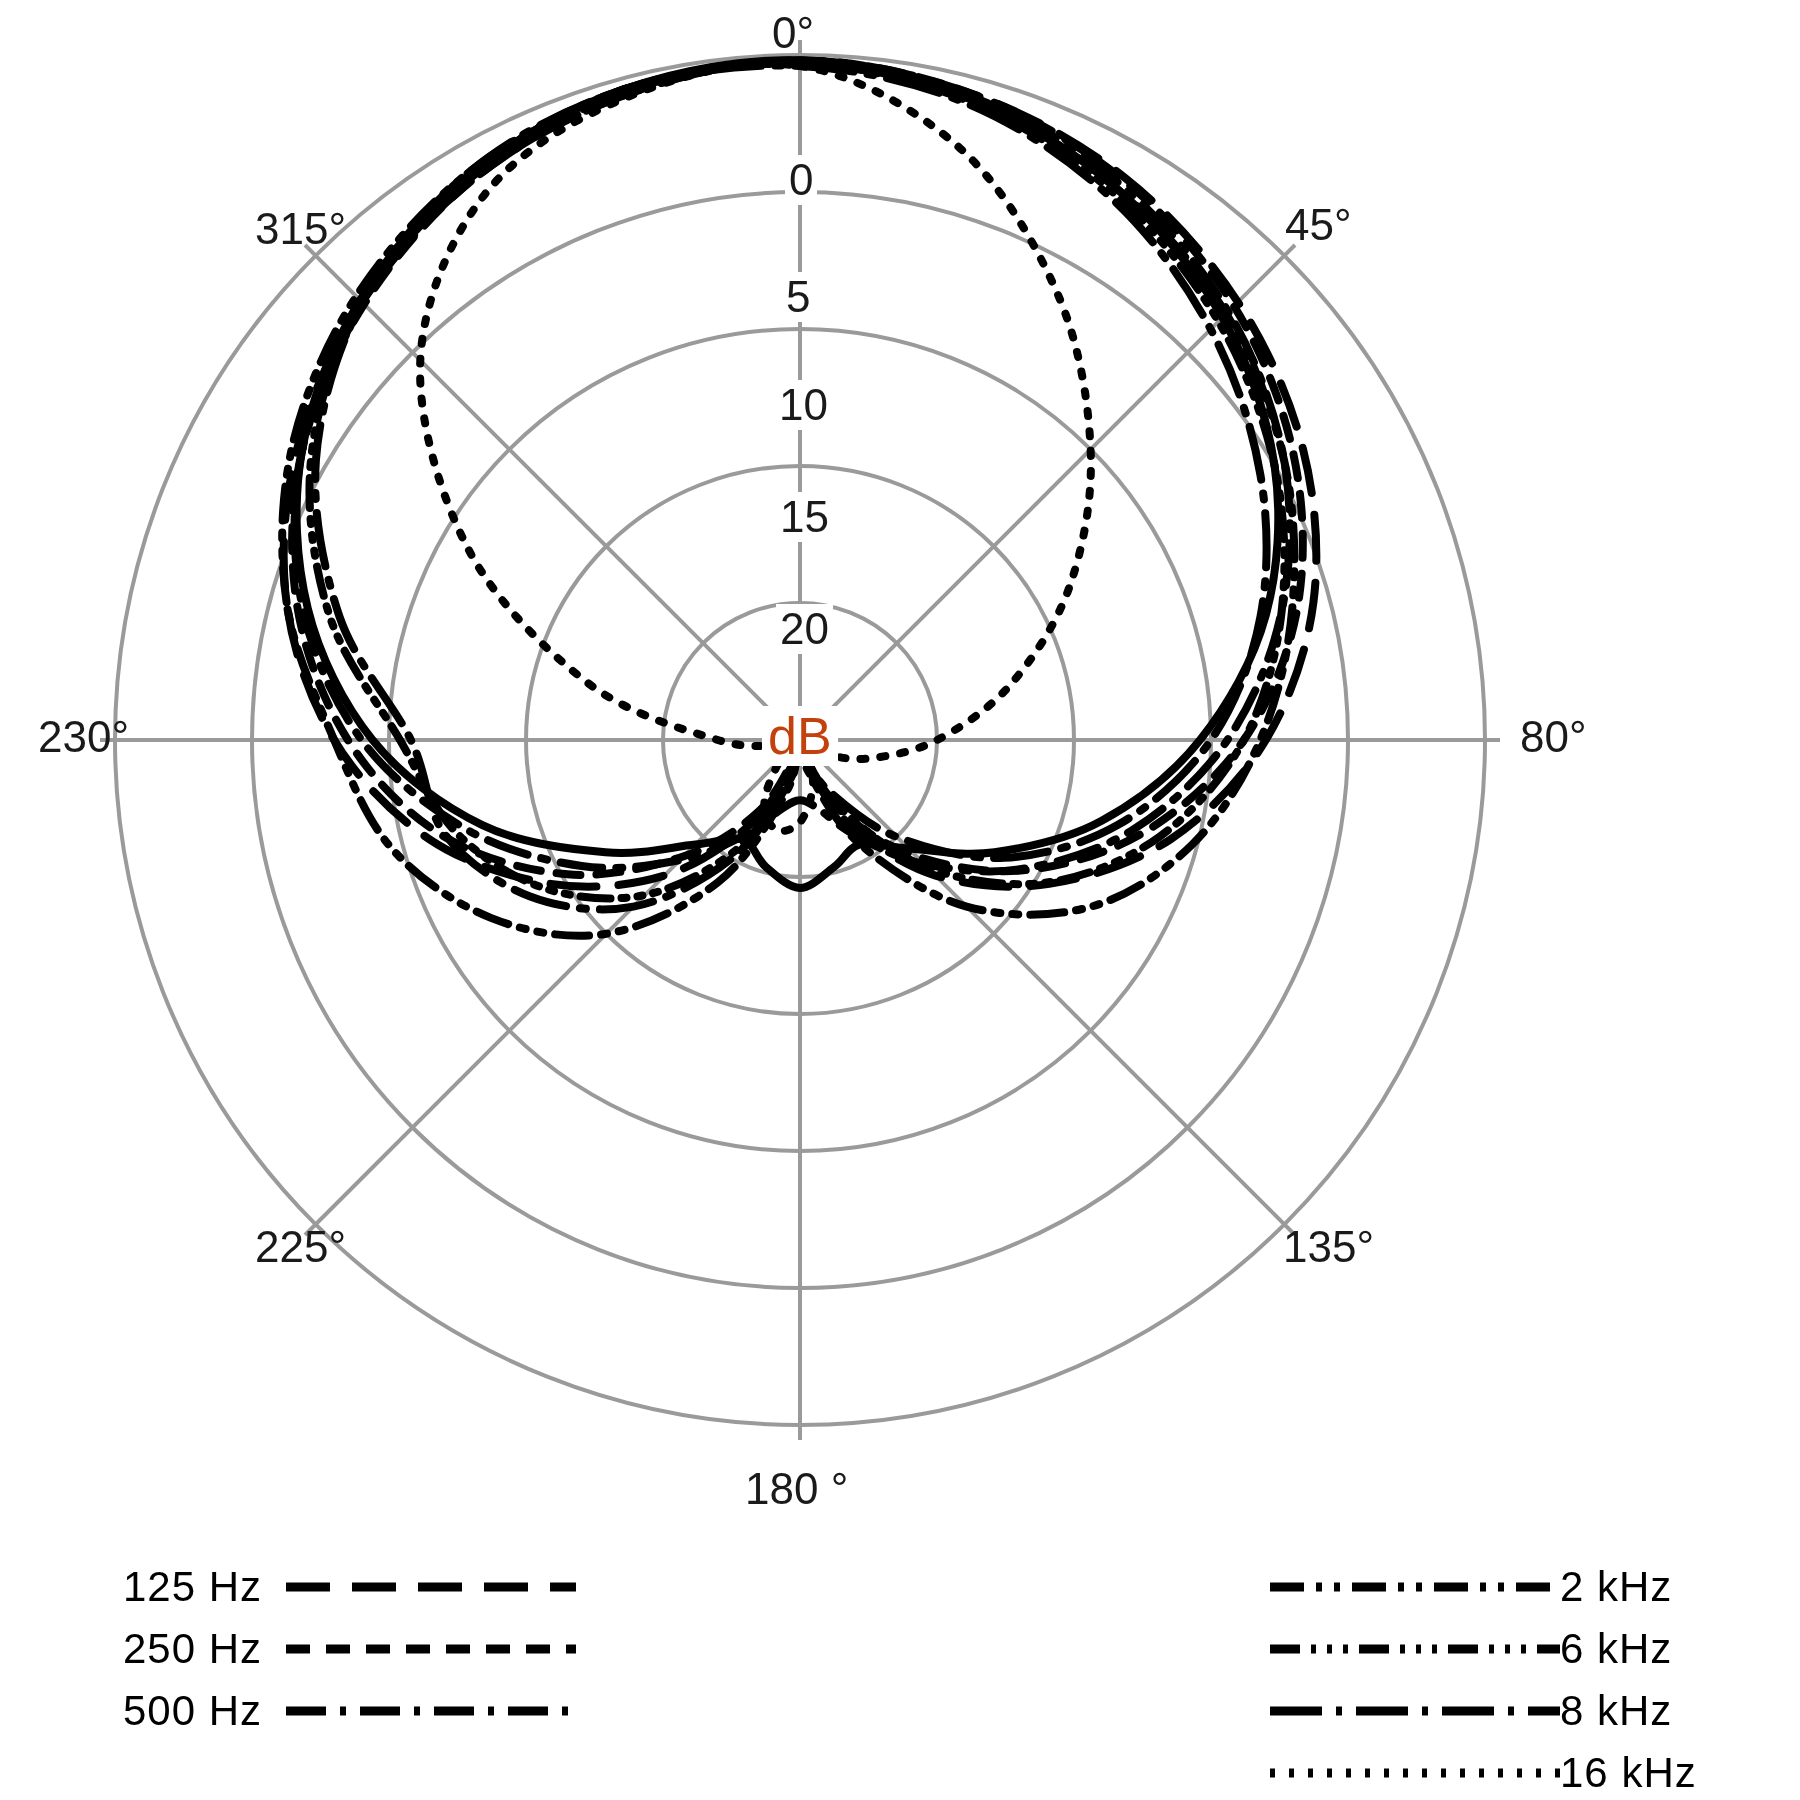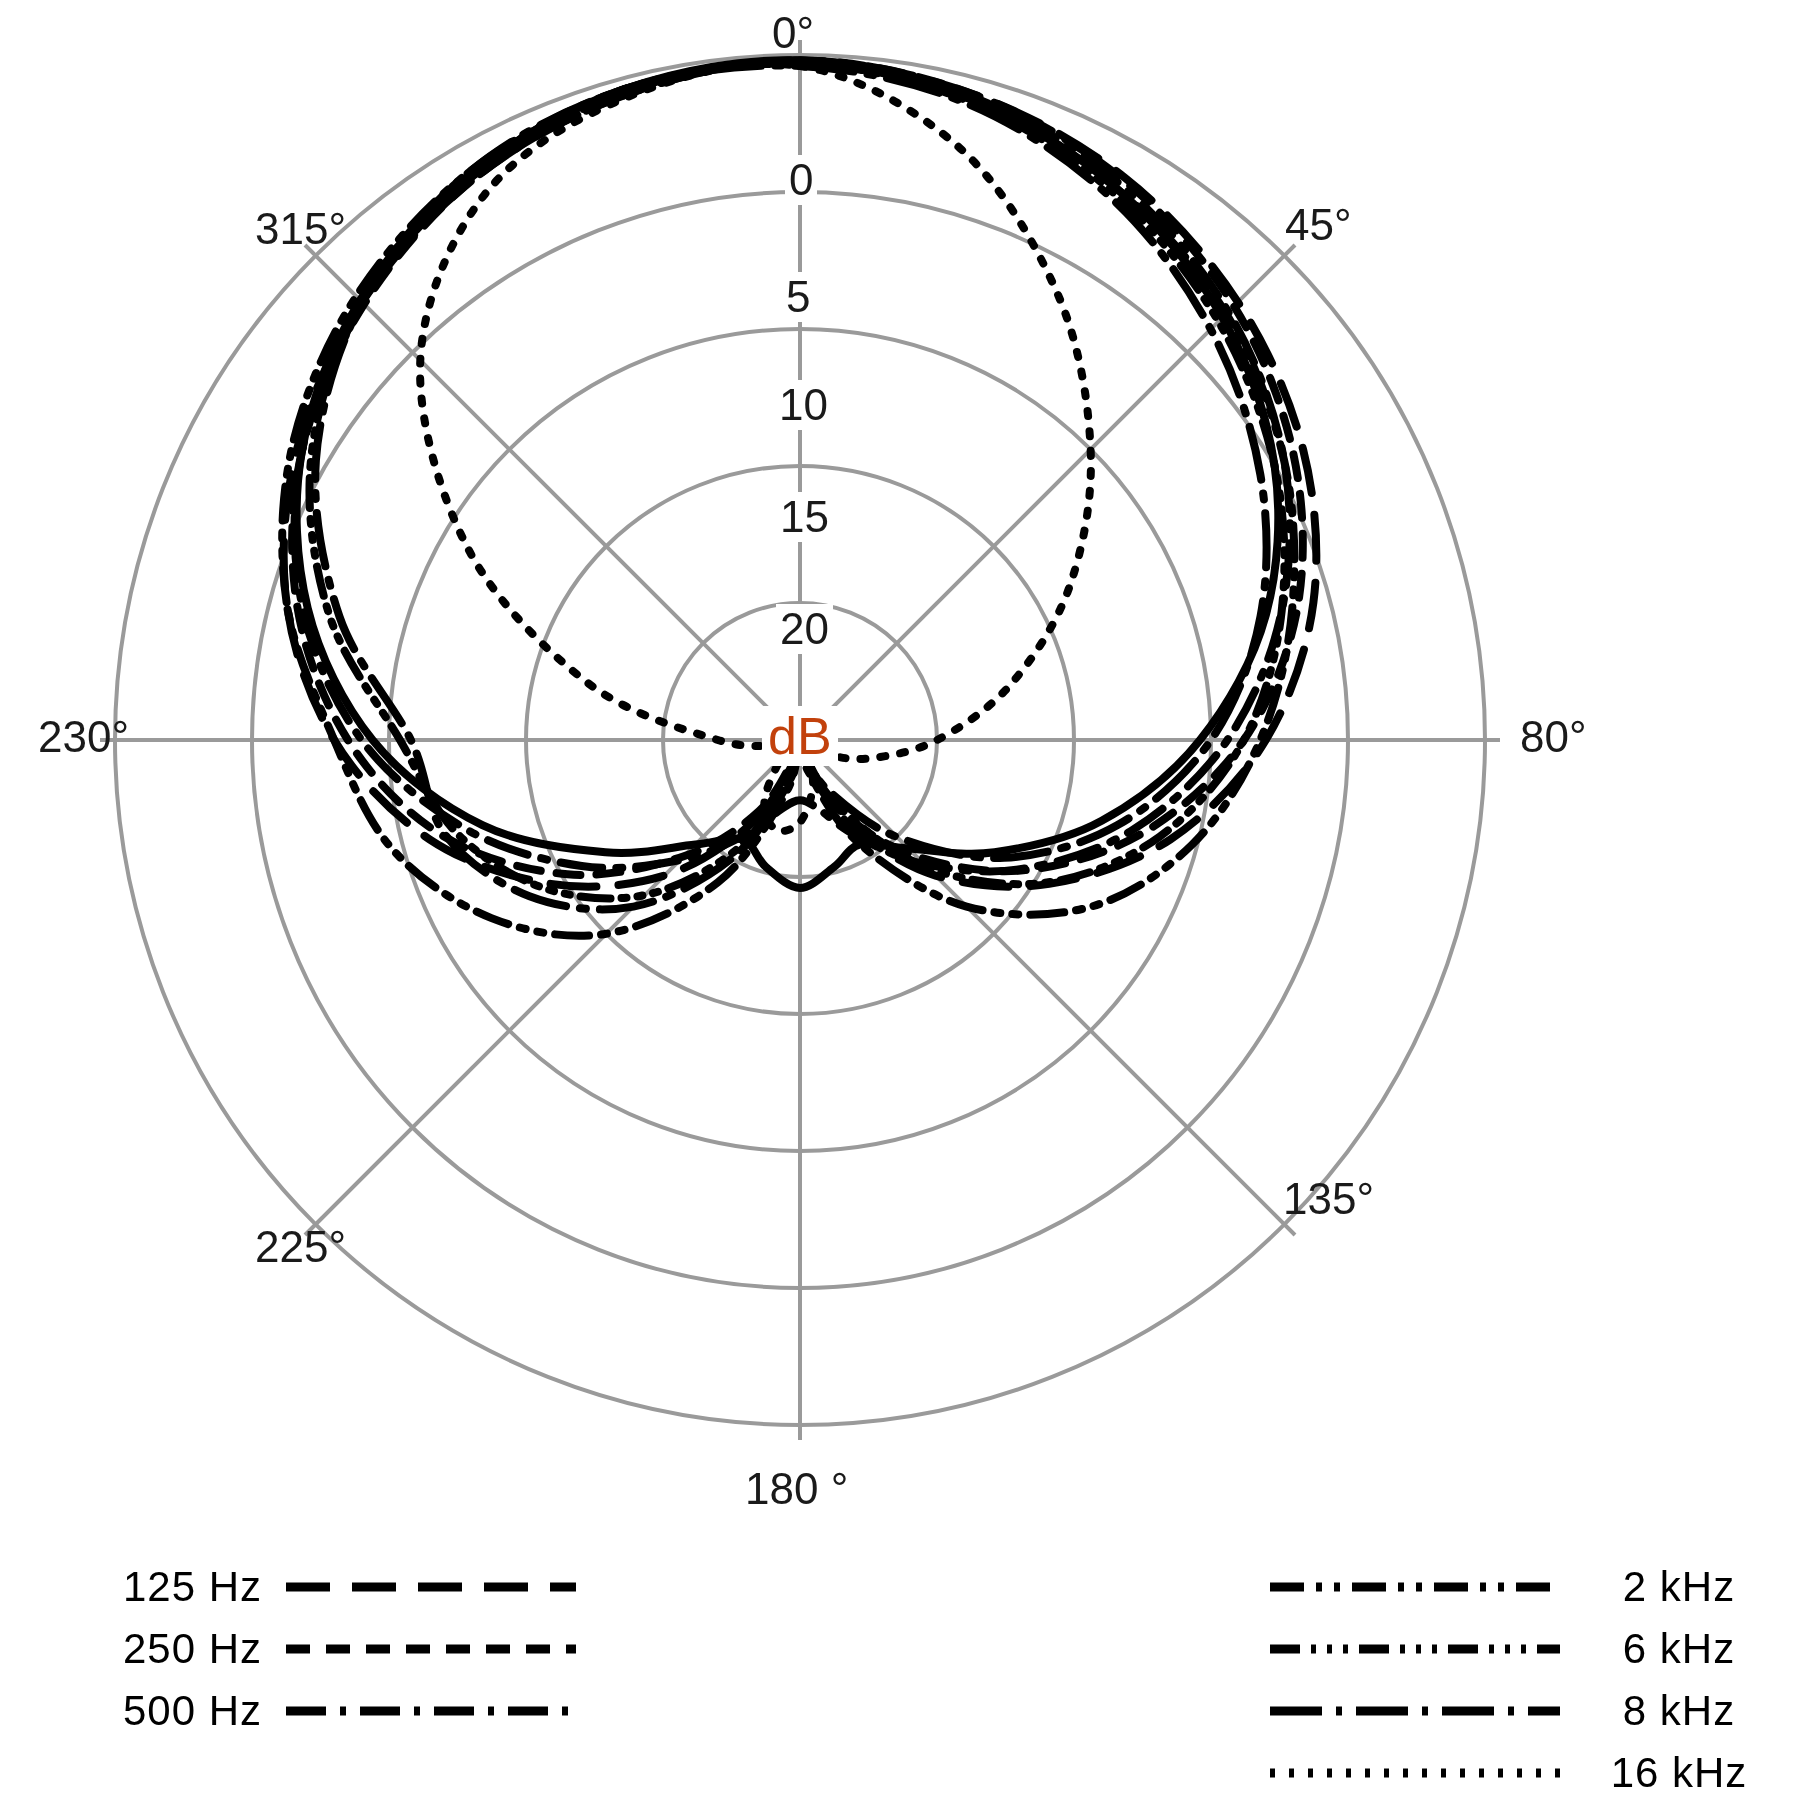--- a/index.html
+++ b/index.html
@@ -71,22 +71,21 @@
     letter-spacing: 1px;
     white-space: nowrap;
   }
   #legend-left .legend-row .lbl {
     width: 210px;
     text-align: right;
     margin-right: 24px;
   }
   #legend-right .legend-row .lbl {
     width: 190px;
-    text-align: center;
-    margin-left: 24px;
+    text-align: left;
   }
   .swatch {
     width: 290px;
     height: 20px;
     position: relative;
   }
   .swatch svg { display: block; }
 </style>
 </head>
 <body>
@@ -113,21 +112,21 @@
         <path d="M 800.0 63.2 C 857.7 65.0, 918.6 78.5, 971.6 99.5 C 1024.6 120.6, 1075.4 153.8, 1117.8 189.5 C 1160.3 225.2, 1198.5 268.6, 1226.2 313.8 C 1253.9 358.9, 1273.1 411.5, 1284.1 460.5 C 1295.1 509.6, 1296.2 561.5, 1292.3 608.1 C 1288.3 654.7, 1277.1 700.5, 1260.3 740.0 C 1243.6 779.5, 1220.2 817.1, 1191.7 845.0 C 1163.2 872.8, 1127.0 896.9, 1089.5 907.1 C 1052.0 917.4, 1004.8 917.1, 966.6 906.6 C 928.4 896.2, 886.6 866.9, 860.3 844.4 C 833.9 821.9, 818.6 789.2, 808.5 771.8 C 798.5 754.4, 803.8 736.5, 800.0 740.0 C 796.2 743.5, 799.5 769.2, 785.8 792.9 C 772.1 816.7, 747.7 858.9, 717.8 882.4 C 687.9 905.8, 644.0 927.8, 606.3 933.7 C 568.5 939.7, 527.2 932.2, 491.5 918.1 C 455.9 904.0, 418.6 878.9, 392.4 849.2 C 366.2 819.5, 351.8 781.1, 334.2 740.0 C 316.6 698.9, 293.6 651.3, 286.6 602.4 C 279.6 553.6, 280.6 497.8, 292.2 446.8 C 303.8 395.8, 326.5 342.4, 356.3 296.3 C 386.2 250.3, 426.3 205.1, 471.2 170.5 C 516.1 135.9, 570.7 106.8, 625.5 88.9 C 680.3 71.0, 742.3 61.5, 800.0 63.2 Z" fill="none" stroke="#000000" stroke-width="8" stroke-linecap="round" stroke-dasharray="34 12 6 12 6 12"></path>
         <path d="M 800.0 63.2 C 857.6 65.4, 918.4 80.3, 970.9 102.2 C 1023.4 124.0, 1073.8 157.7, 1115.1 194.2 C 1156.4 230.8, 1191.9 276.2, 1218.5 321.5 C 1245.1 366.8, 1264.0 417.8, 1274.6 466.0 C 1285.1 514.2, 1286.8 565.3, 1281.7 610.9 C 1276.6 656.6, 1264.2 702.4, 1243.9 740.0 C 1223.6 777.6, 1192.8 812.7, 1159.9 836.4 C 1127.1 860.2, 1085.5 877.2, 1046.8 882.5 C 1008.1 887.7, 962.6 880.5, 927.9 867.9 C 893.1 855.2, 859.2 826.0, 838.4 806.4 C 817.5 786.9, 809.2 761.7, 802.8 750.6 C 796.4 739.5, 802.1 735.6, 800.0 740.0 C 797.9 744.4, 800.6 758.9, 790.1 777.1 C 779.6 795.2, 761.2 829.5, 737.0 849.2 C 712.8 868.8, 677.2 888.5, 645.0 895.0 C 612.8 901.5, 575.2 898.4, 543.7 888.0 C 512.2 877.5, 479.9 856.9, 455.9 832.2 C 432.0 807.5, 421.1 776.4, 400.0 740.0 C 378.8 703.6, 343.7 660.8, 328.9 613.8 C 314.1 566.7, 305.6 509.7, 311.2 457.8 C 316.7 405.8, 335.2 349.6, 362.1 302.1 C 389.0 254.6, 428.7 208.4, 472.6 172.9 C 516.5 137.3, 571.0 107.2, 625.5 88.9 C 680.1 70.7, 742.4 61.0, 800.0 63.2 Z" fill="none" stroke="#000000" stroke-width="8" stroke-linecap="round" stroke-dasharray="30 11 5 11 5 11 5 11"></path>
         <path d="M 800.0 66.0 C 857.4 68.6, 918.1 82.6, 970.2 104.8 C 1022.3 127.0, 1072.3 161.6, 1112.4 199.0 C 1152.5 236.4, 1186.1 283.4, 1210.7 329.3 C 1235.4 375.1, 1252.0 426.3, 1260.3 474.2 C 1268.6 522.1, 1268.7 572.3, 1260.5 616.6 C 1252.3 660.9, 1234.8 705.3, 1211.0 740.0 C 1187.2 774.7, 1152.1 805.5, 1117.6 825.1 C 1083.1 844.7, 1040.9 855.9, 1004.1 857.8 C 967.3 859.8, 925.9 847.8, 896.9 836.9 C 867.9 825.9, 845.6 805.7, 830.1 792.2 C 814.7 778.7, 809.3 764.6, 804.3 755.9 C 799.2 747.2, 802.6 735.6, 800.0 740.0 C 797.4 744.4, 800.1 762.6, 788.7 782.3 C 777.2 802.1, 757.4 837.9, 731.5 858.6 C 705.6 879.4, 667.0 900.4, 633.4 906.6 C 599.7 912.9, 560.8 908.1, 529.5 896.2 C 498.2 884.2, 465.1 861.1, 445.4 835.0 C 425.6 809.0, 428.6 776.4, 410.9 740.0 C 393.3 703.6, 355.3 663.2, 339.5 616.6 C 323.7 570.0, 312.2 512.9, 315.9 460.5 C 319.7 408.1, 336.3 350.5, 362.1 302.1 C 388.0 253.8, 427.3 206.0, 471.2 170.5 C 515.1 135.0, 570.7 106.4, 625.5 88.9 C 680.3 71.5, 742.6 63.3, 800.0 66.0 Z" fill="none" stroke="#000000" stroke-width="8" stroke-linecap="round" stroke-dasharray="54 14 6 14"></path>
         <path d="M 800.0 66.0 C 855.2 74.3, 915.9 109.2, 958.9 147.2 C 1001.8 185.1, 1035.6 243.5, 1057.6 293.9 C 1079.5 344.3, 1088.5 401.1, 1090.6 449.4 C 1092.8 497.7, 1083.7 544.8, 1070.5 583.8 C 1057.4 622.8, 1034.0 657.2, 1011.7 683.3 C 989.5 709.3, 960.8 727.5, 937.0 740.0 C 913.2 752.5, 887.7 756.2, 868.8 758.4 C 849.9 760.7, 834.6 756.1, 823.7 753.7 C 812.9 751.3, 806.5 743.8, 803.9 743.9 C 801.3 744.0, 806.7 746.9, 808.2 754.2 C 809.7 761.5, 814.1 776.3, 812.8 787.6 C 811.4 799.0, 806.1 815.1, 800.0 822.2 C 793.9 829.3, 781.8 833.4, 775.9 830.0 C 770.0 826.6, 763.6 813.5, 764.4 801.7 C 765.2 789.9, 774.7 769.7, 780.6 759.4 C 786.6 749.1, 799.4 742.5, 800.0 740.0 C 800.6 737.5, 797.8 744.3, 784.1 744.3 C 770.4 744.3, 750.4 750.2, 717.8 740.0 C 685.2 729.8, 629.9 715.2, 588.3 683.3 C 546.6 651.3, 495.8 602.0, 467.8 548.2 C 439.8 494.4, 417.4 419.3, 420.3 360.3 C 423.1 301.3, 450.3 238.1, 484.9 194.2 C 519.5 150.3, 575.2 118.2, 627.7 96.9 C 680.2 75.5, 744.8 57.6, 800.0 66.0 Z" fill="none" stroke="#000000" stroke-width="8" stroke-linecap="round" stroke-dasharray="5 15"></path>
       </g>
   </svg>
 
   <div class="angle-label" style="left:772px; top:8px;">0°</div>
   <div class="angle-label" style="left:1285px; top:200px;">45°</div>
   <div class="angle-label" style="left:1520px; top:712px;">80°</div>
-  <div class="angle-label" style="left:1283px; top:1174px;">135°</div>
+  <div class="angle-label" style="left:1283px; top:1222px;">135°</div>
   <div class="angle-label" style="left:745px; top:1464px;">180 °</div>
   <div class="angle-label" style="left:255px; top:1222px;">225°</div>
   <div class="angle-label" style="left:38px; top:712px;">230°</div>
   <div class="angle-label" style="left:255px; top:204px;">315°</div>
 
   <div class="ring-label" style="left:785px; top:155px;">0</div>
   <div class="ring-label" style="left:782px; top:272px;">5</div>
   <div class="ring-label" style="left:775px; top:380px;">10</div>
   <div class="ring-label" style="left:776px; top:492px;">15</div>
   <div class="ring-label" style="left:776px; top:604px;">20</div>

